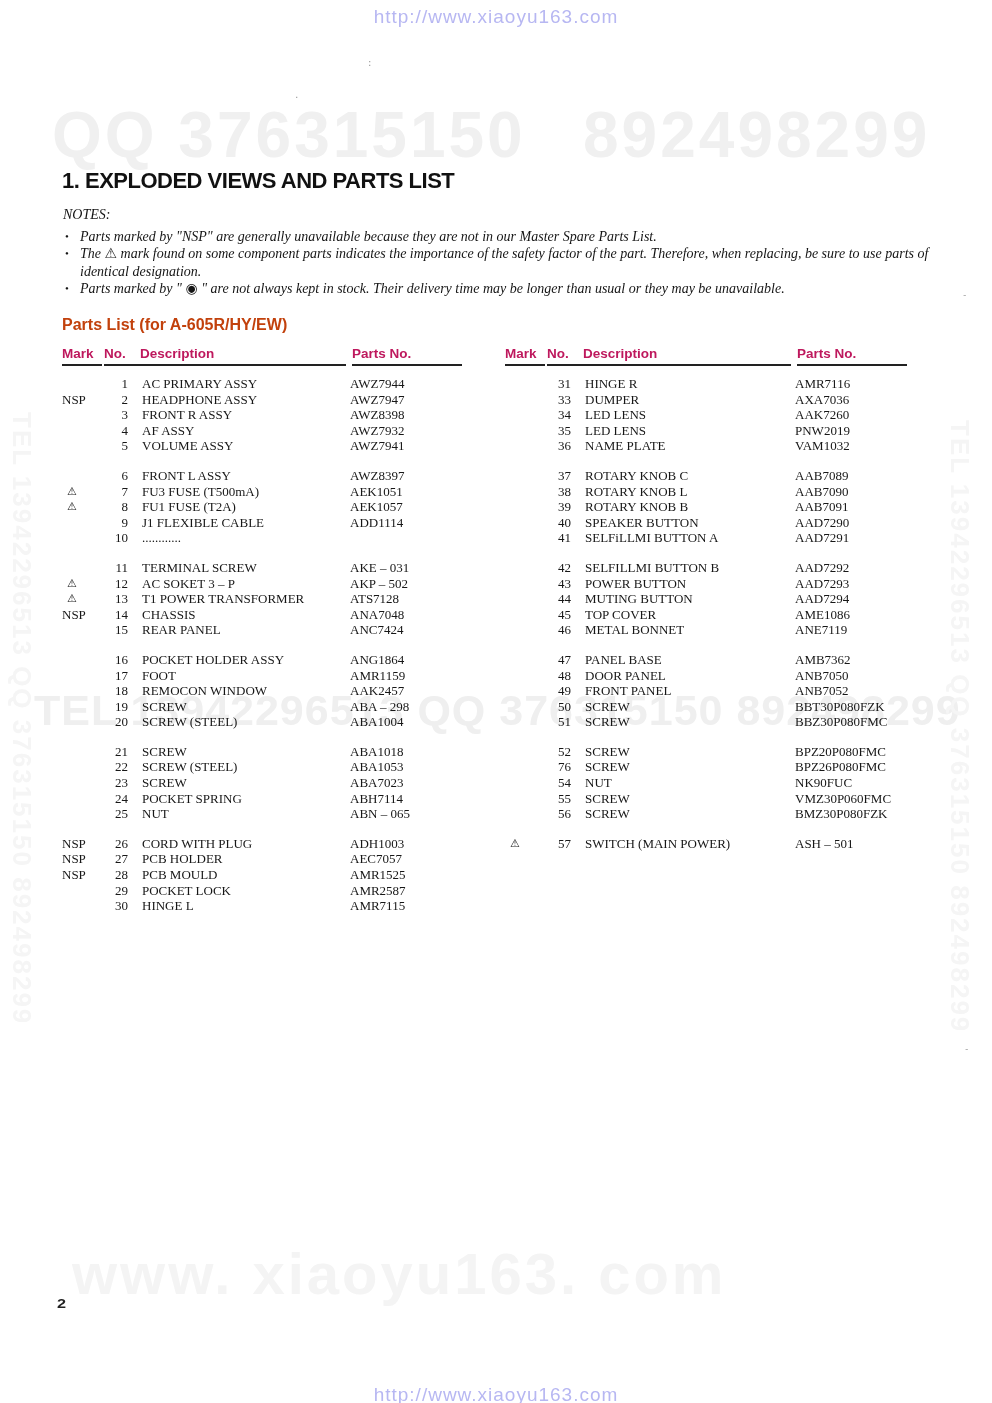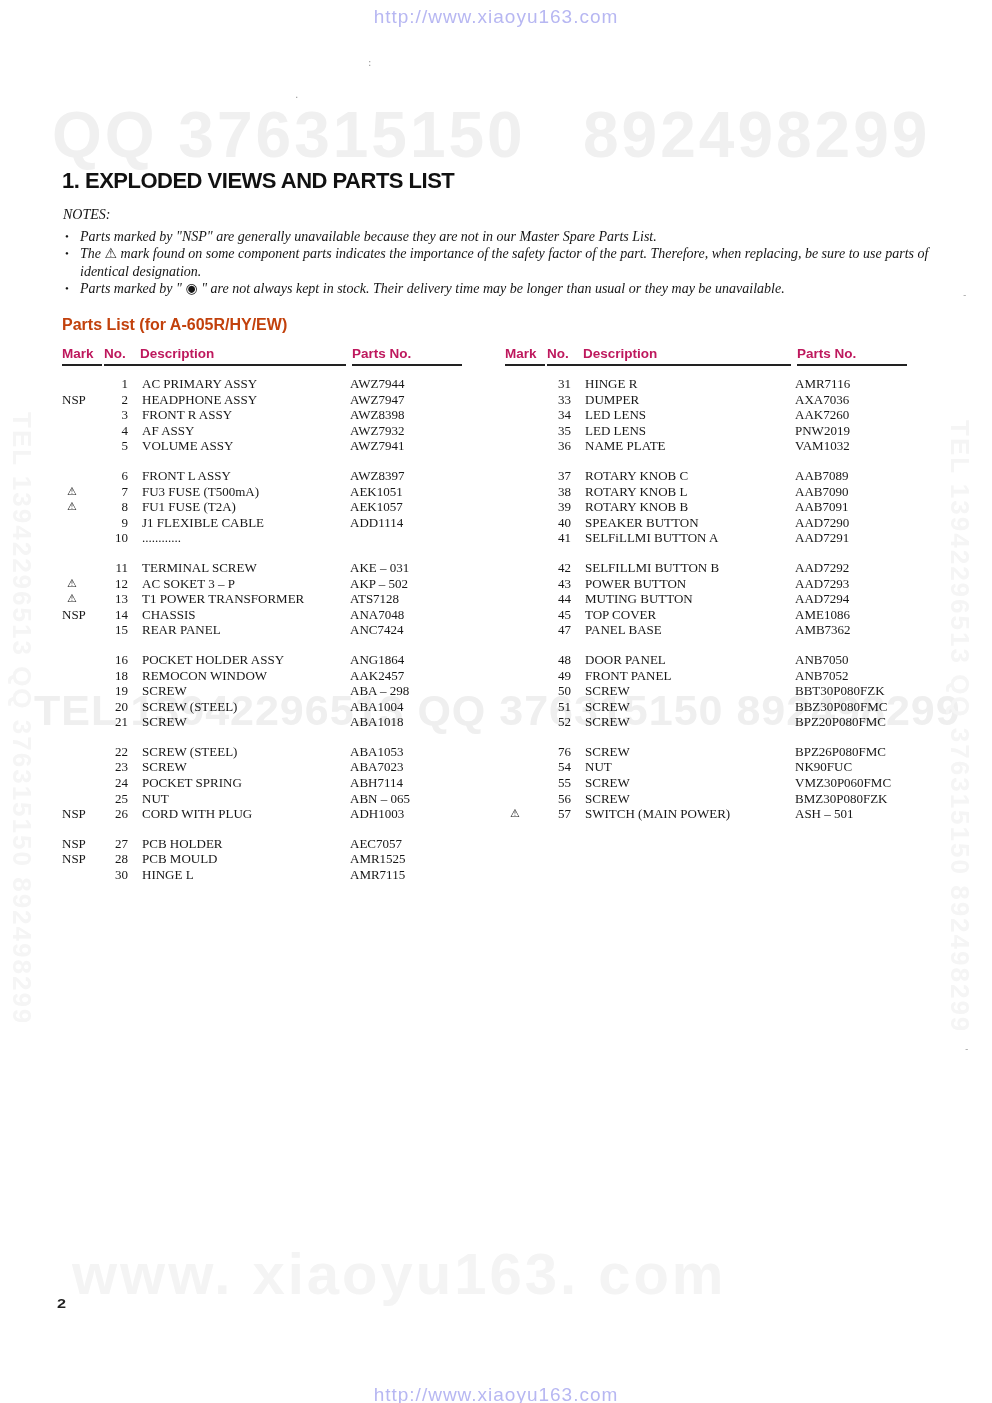--- a/index.html
+++ b/index.html
@@ -228,20 +228,26 @@
             <span class="cell-part">ANC7424</span>
           </div>
           <div class="prow">
             <span class="cell-mark"></span>
             <span class="cell-no">16</span>
             <span class="cell-desc">POCKET HOLDER ASSY</span>
             <span class="cell-part">ANG1864</span>
           </div>
           <div class="prow">
             <span class="cell-mark"></span>
+            <span class="cell-no">17</span>
+            <span class="cell-desc">FOOT</span>
+            <span class="cell-part">AMR1159</span>
+          </div>
+          <div class="prow">
+            <span class="cell-mark"></span>
             <span class="cell-no">18</span>
             <span class="cell-desc">REMOCON WINDOW</span>
             <span class="cell-part">AAK2457</span>
           </div>
           <div class="prow">
             <span class="cell-mark"></span>
             <span class="cell-no">19</span>
             <span class="cell-desc">SCREW</span>
             <span class="cell-part">ABA – 298</span>
           </div>
@@ -291,20 +297,26 @@
             <span class="cell-mark">NSP</span>
             <span class="cell-no">27</span>
             <span class="cell-desc">PCB HOLDER</span>
             <span class="cell-part">AEC7057</span>
           </div>
           <div class="prow">
             <span class="cell-mark">NSP</span>
             <span class="cell-no">28</span>
             <span class="cell-desc">PCB MOULD</span>
             <span class="cell-part">AMR1525</span>
+          </div>
+          <div class="prow">
+            <span class="cell-mark"></span>
+            <span class="cell-no">29</span>
+            <span class="cell-desc">POCKET LOCK</span>
+            <span class="cell-part">AMR2587</span>
           </div>
           <div class="prow">
             <span class="cell-mark"></span>
             <span class="cell-no">30</span>
             <span class="cell-desc">HINGE L</span>
             <span class="cell-part">AMR7115</span>
           </div>
         </div>
     </div>
 
@@ -394,20 +406,26 @@
             <span class="cell-part">AAD7294</span>
           </div>
           <div class="prow">
             <span class="cell-mark"></span>
             <span class="cell-no">45</span>
             <span class="cell-desc">TOP COVER</span>
             <span class="cell-part">AME1086</span>
           </div>
           <div class="prow">
             <span class="cell-mark"></span>
+            <span class="cell-no">46</span>
+            <span class="cell-desc">METAL BONNET</span>
+            <span class="cell-part">ANE7119</span>
+          </div>
+          <div class="prow">
+            <span class="cell-mark"></span>
             <span class="cell-no">47</span>
             <span class="cell-desc">PANEL BASE</span>
             <span class="cell-part">AMB7362</span>
           </div>
           <div class="prow">
             <span class="cell-mark"></span>
             <span class="cell-no">48</span>
             <span class="cell-desc">DOOR PANEL</span>
             <span class="cell-part">ANB7050</span>
           </div>

